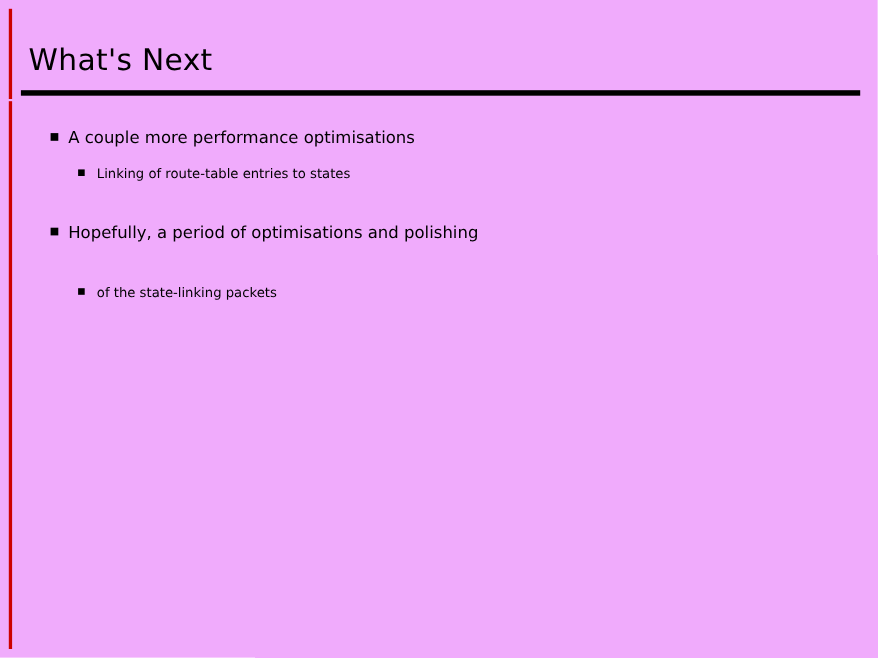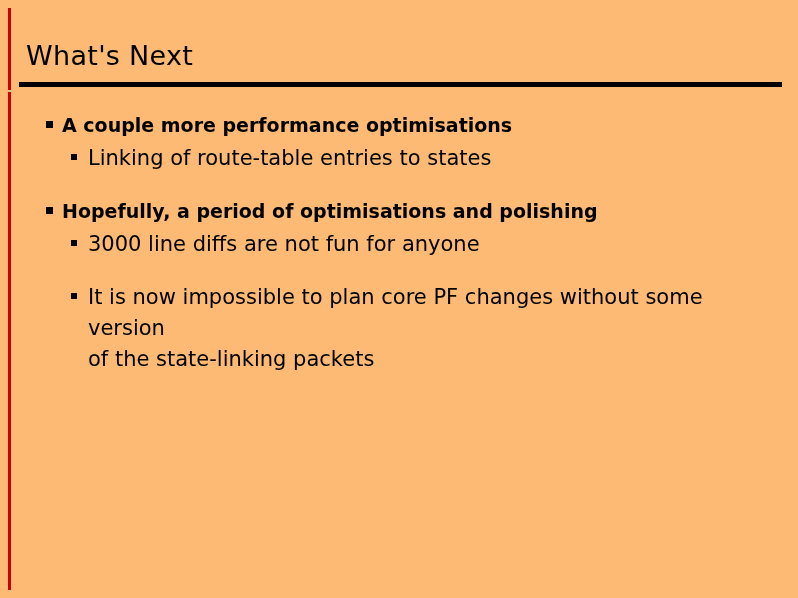--- a/index.html
+++ b/index.html
@@ -9,21 +9,21 @@
   }
   body {
     width: 798px;
     height: 598px;
     font-family: "DejaVu Sans", sans-serif;
   }
   .slide {
     position: relative;
     width: 798px;
     height: 598px;
-    background: #fdba74;
+    background: #f0abfc;
     box-sizing: border-box;
     overflow: hidden;
   }
   
   .accent-top {
     position: absolute;
     left: 8px;
     top: 8px;
     width: 3px;
     height: 82px;
@@ -57,30 +57,29 @@
   }
   .content {
     position: absolute;
     left: 40px;
     top: 110px;
     width: 730px;
   }
   .l1 {
     position: relative;
     padding-left: 22px;
-    font-size: 19px;
+    font-size: 15px;
     line-height: 31px;
     color: #000000;
     margin: 0 0 2px 0;
-    font-weight: bold;
   }
   .l2 {
     position: relative;
     padding-left: 48px;
-    font-size: 21px;
+    font-size: 12px;
     line-height: 31px;
     color: #000000;
     margin: 0;
   }
   .l2 .cont {
     display: block;
     padding-left: 0;
   }
   .bullet1 {
     position: absolute;
@@ -126,28 +125,23 @@
     </div>
 
 
     <div class="gap"></div>
 
     <div class="l1">
       <span class="bullet1"></span>
       <span>Hopefully, a period of optimisations and polishing</span>
     </div>
 
-    <div class="l2">
-      <span class="bullet2"></span>
-      <span>3000 line diffs are not fun for anyone</span>
-    </div>
 
     <div class="gap"></div>
 
 
     <div class="l2">
       <span class="bullet2"></span>
-      <span>It is now impossible to plan core PF changes without some version</span>
       <span class="cont">of the state-linking packets</span>
     </div>
 
   </div>
 </div>
 
 </body></html>

